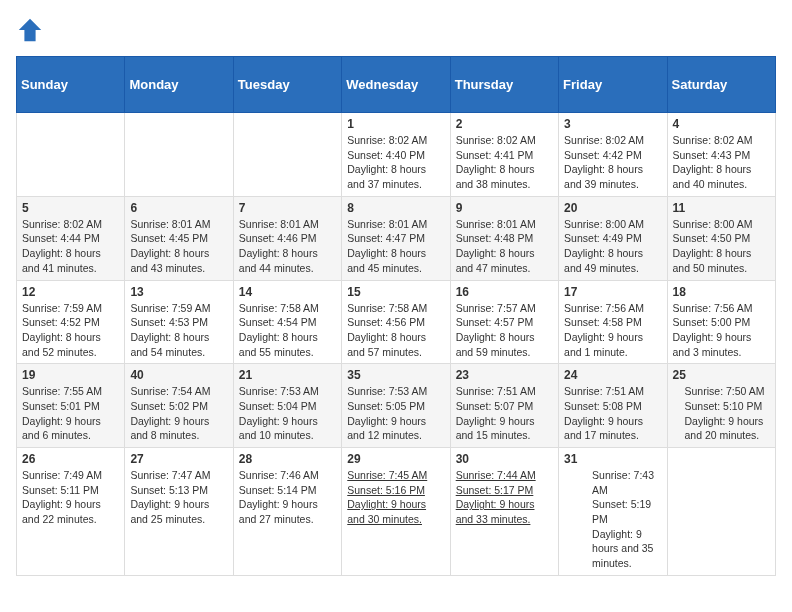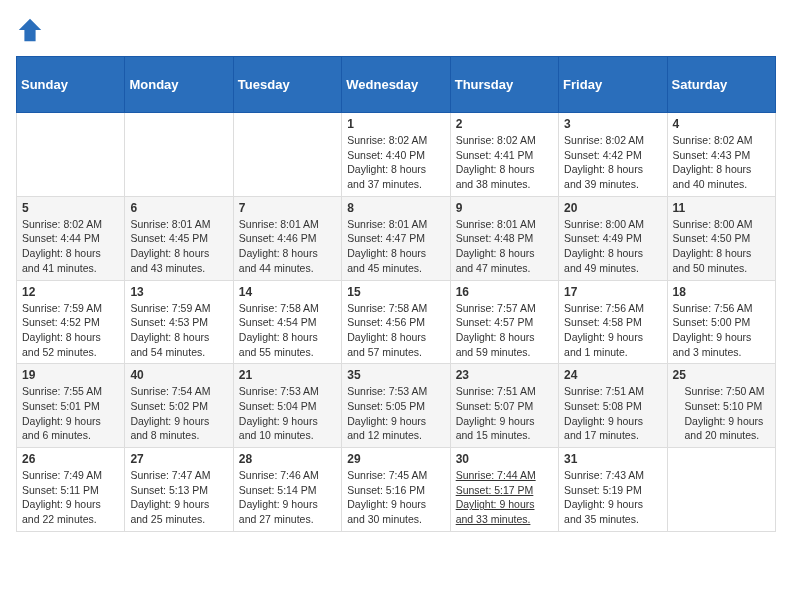--- a/index.html
+++ b/index.html
@@ -300,32 +300,32 @@
 Daylight: 9 hours and 25 minutes.</div>
         </td>
         <td>
           <span class="day-number">28</span>
           <div class="day-info" style="white-space: pre-line;">Sunrise: 7:46 AM
 Sunset: 5:14 PM
 Daylight: 9 hours and 27 minutes.</div>
         </td>
         <td>
           <span class="day-number">29</span>
-          <div class="day-info" style="white-space: pre-line;">Sunrise: 7:45 AM
+          <div class="day-info" style="white-space: pre-line; text-decoration: underline;">Sunrise: 7:45 AM
 Sunset: 5:16 PM
 Daylight: 9 hours and 30 minutes.</div>
         </td>
         <td>
           <span class="day-number">30</span>
           <div class="day-info" style="white-space: pre-line; text-decoration: underline;">Sunrise: 7:44 AM
 Sunset: 5:17 PM
 Daylight: 9 hours and 33 minutes.</div>
         </td>
         <td>
           <span class="day-number">31</span>
-          <div class="day-info" style="white-space: pre-line;">Sunrise: 7:43 AM
+          <div class="day-info" style="white-space: pre-line; margin-left: 28px;">Sunrise: 7:43 AM
 Sunset: 5:19 PM
 Daylight: 9 hours and 35 minutes.</div>
         </td>
         <td class="empty"></td>
       </tr>
     </tbody>
 </table>
 
 </body></html>

